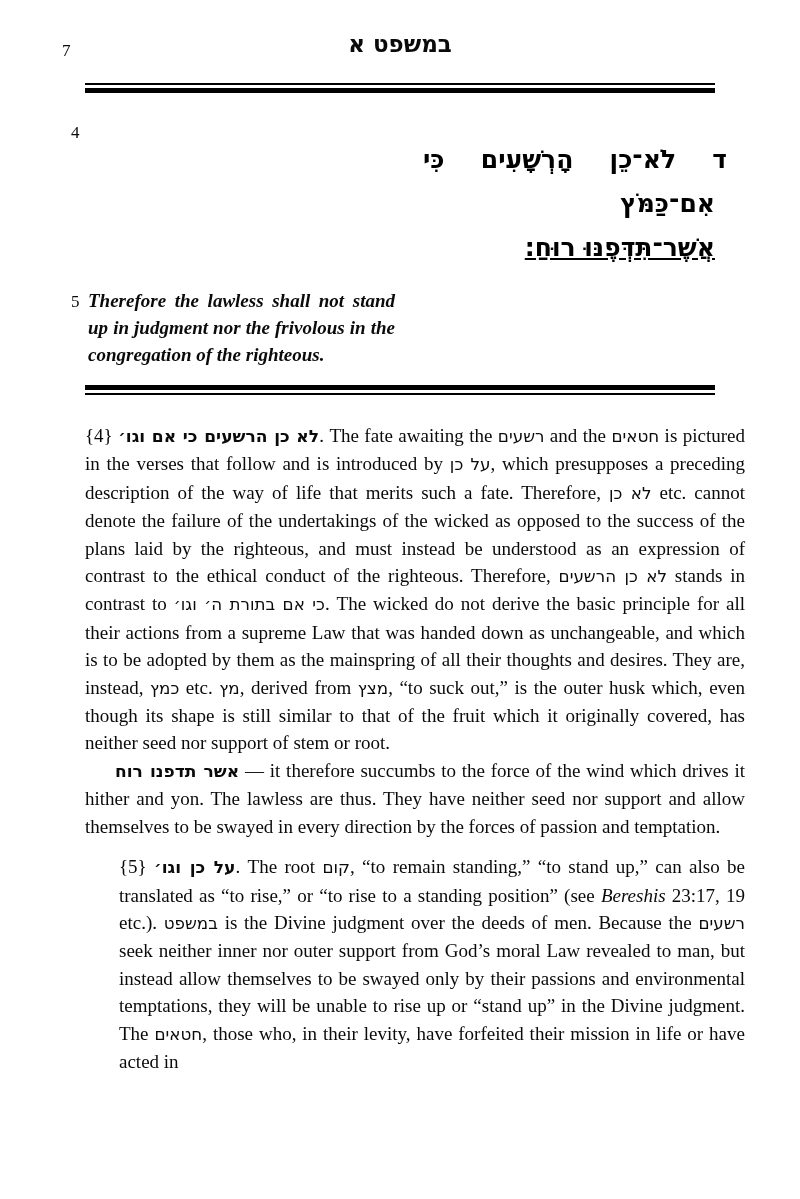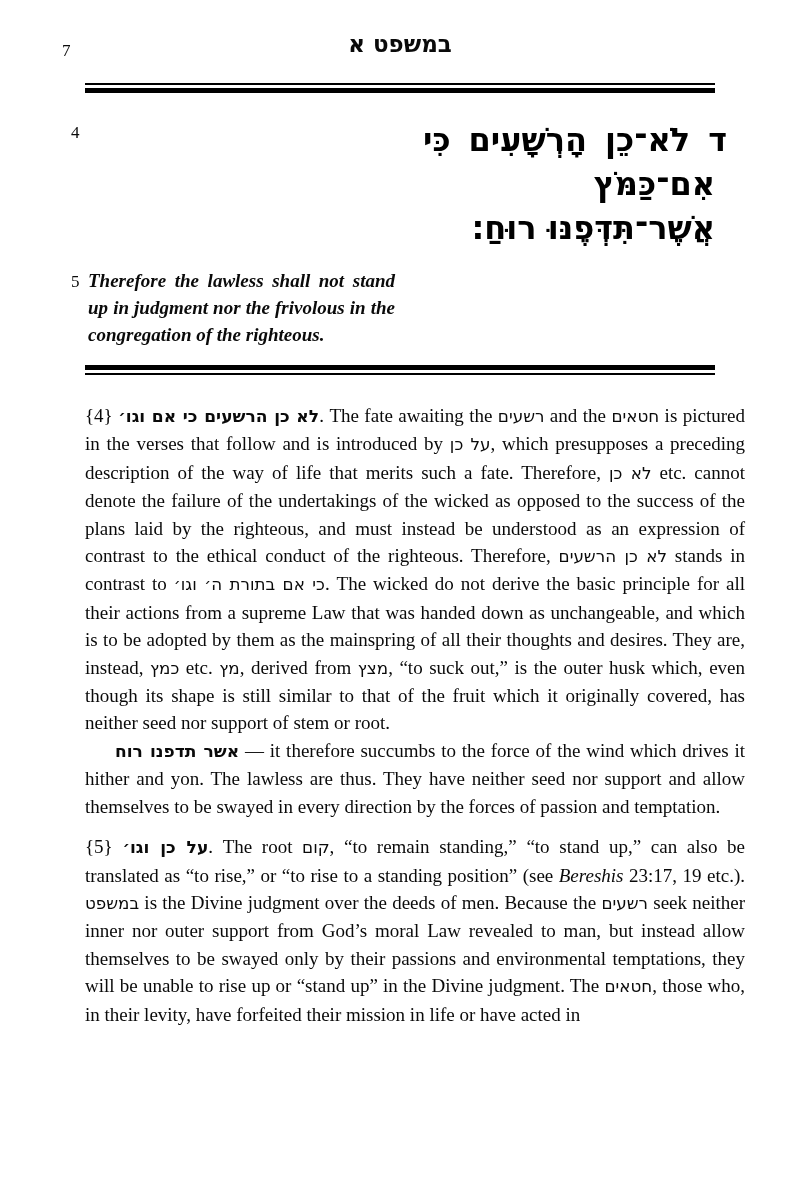--- a/index.html
+++ b/index.html
@@ -45,36 +45,37 @@
     text-align: justify;
   }
   .v-num {
     position: absolute; left: -17px; top: 1px;
     font-style: normal; font-weight: 400; font-size: 17px;
   }
   .v-he {
     width: 292px; margin-left: auto;
     direction: rtl;
     font-family: "DejaVu Sans", sans-serif;
-    font-weight: bold; font-size: 32px; line-height: 44px;
+    font-weight: bold; font-size: 25px; line-height: 44px;
     color: #000;
+    margin-top: 20px;
   }
   .hl { text-align: justify; text-align-last: justify; }
   .hl.first { text-indent: -12px; }
-  .hl.endline { text-align-last: right; }
+  .hl.endline { text-align-last: right; text-decoration: underline; }
 
   
   .commentary { padding: 27px 55px 0 85px; }
   .para {
     font-size: 19px; line-height: 27.4px;
     text-align: justify;
     margin: 0;
   }
   .para.indent { text-indent: 30px; }
-  .para.gap { margin-top: 13px; }
+  .para.gap { margin-top: 13px; margin-left: 34px; }
   .seg-i { font-style: italic; }
   .seg-he {
     font-family: "DejaVu Sans", sans-serif;
     font-size: 0.88em;
   }
   .seg-he-b {
     font-family: "DejaVu Sans", sans-serif;
     font-weight: bold; font-size: 0.9em;
   }
 </style>

